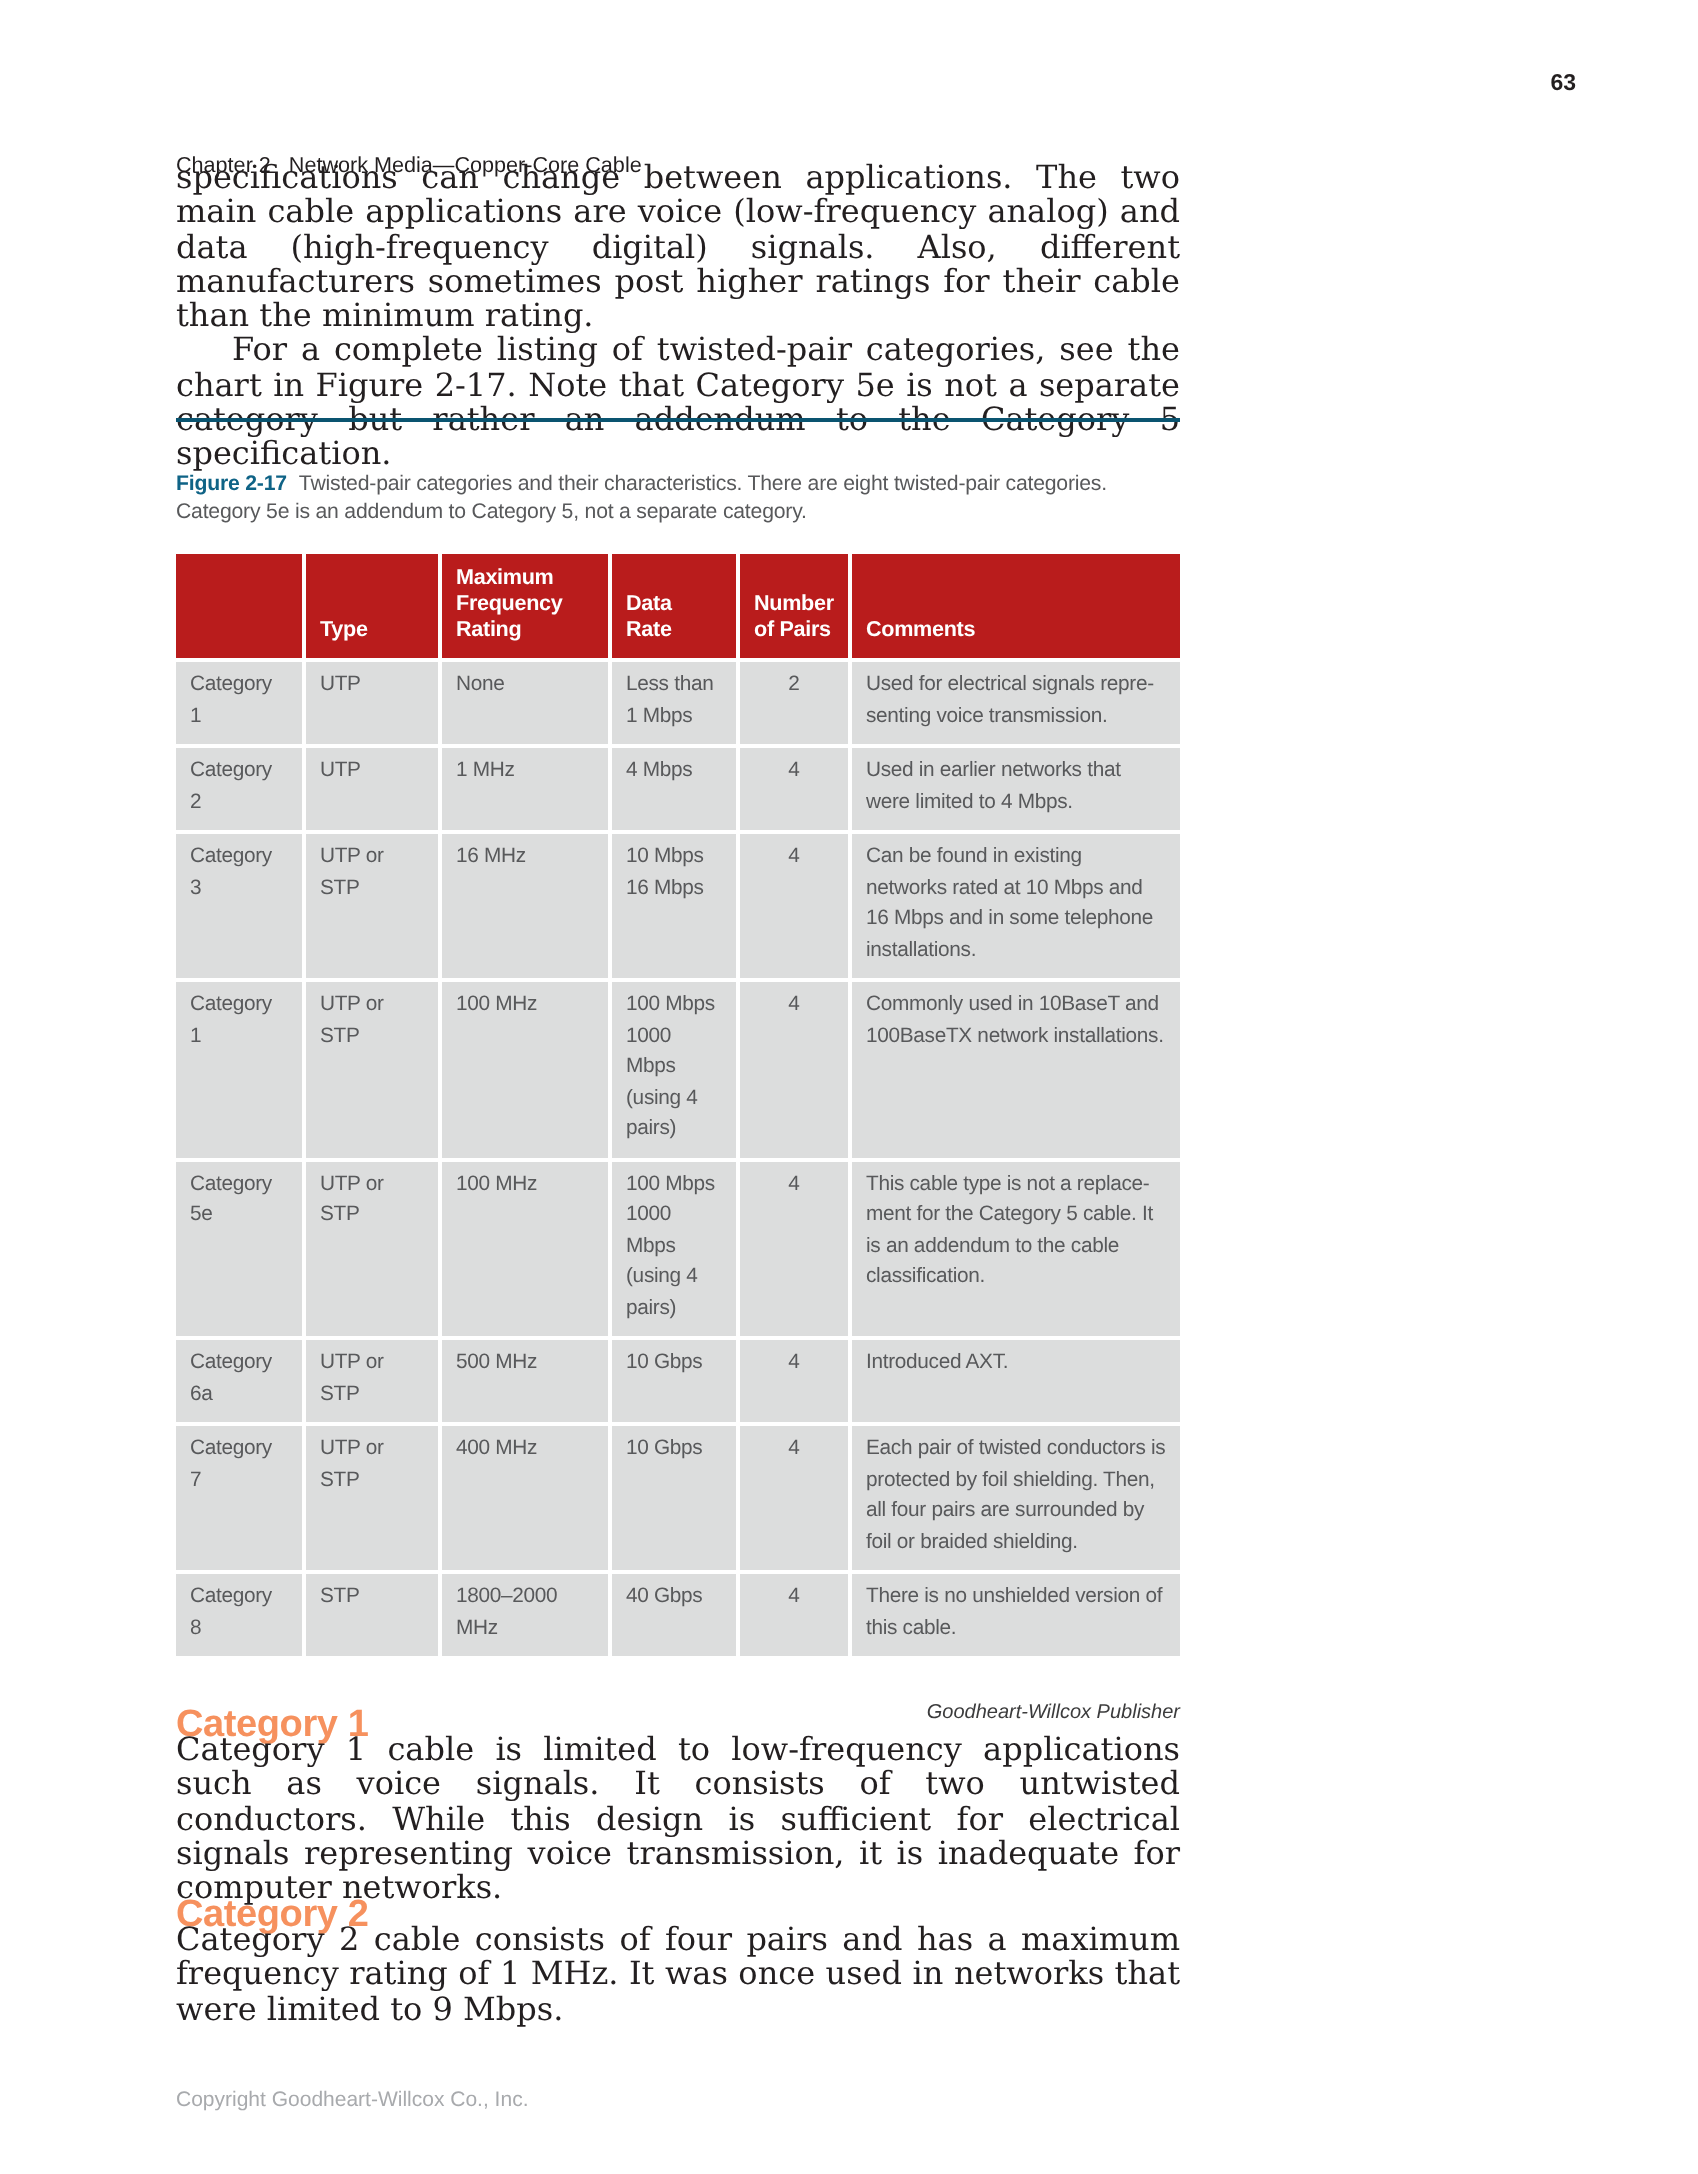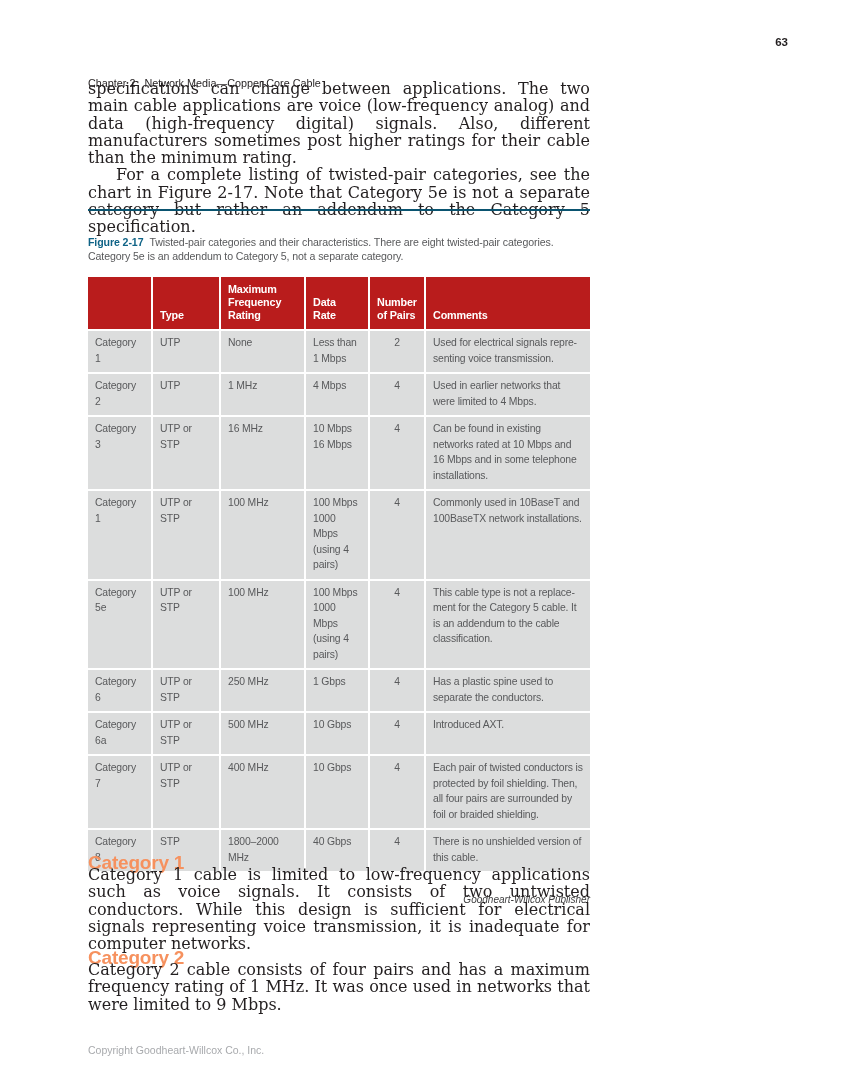--- a/index.html
+++ b/index.html
@@ -140,28 +140,20 @@
             <td>Category 5e</td>
             <td>UTP or STP</td>
             <td>100 MHz</td>
             <td>100 Mbps
 1000 Mbps
 (using 4 pairs)</td>
             <td>4</td>
             <td>This cable type is not a replace-ment for the Category 5 cable. It is an addendum to the cable classification.</td>
           </tr>
           <tr>
-            <td>Category 6</td>
-            <td>UTP or STP</td>
-            <td>250 MHz</td>
-            <td>1 Gbps</td>
-            <td>4</td>
-            <td>Has a plastic spine used to separate the conductors.</td>
-          </tr>
-          <tr>
             <td>Category 6a</td>
             <td>UTP or STP</td>
             <td>500 MHz</td>
             <td>10 Gbps</td>
             <td>4</td>
             <td>Introduced AXT.</td>
           </tr>
           <tr>
             <td>Category 7</td>
             <td>UTP or STP</td>

